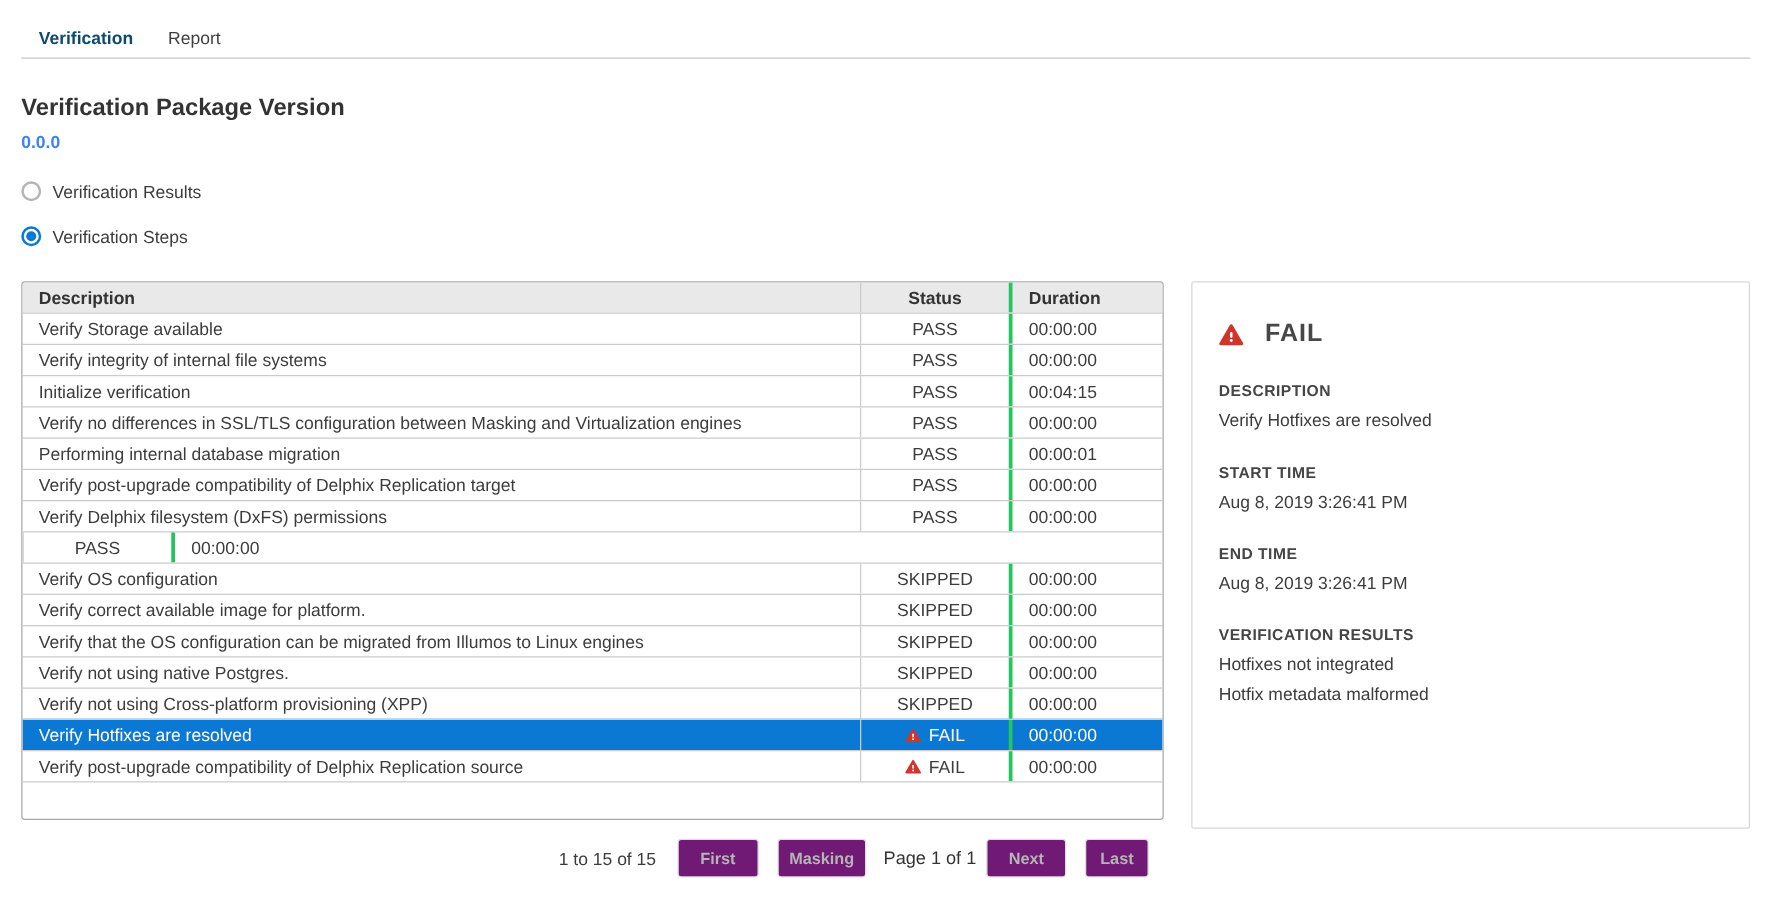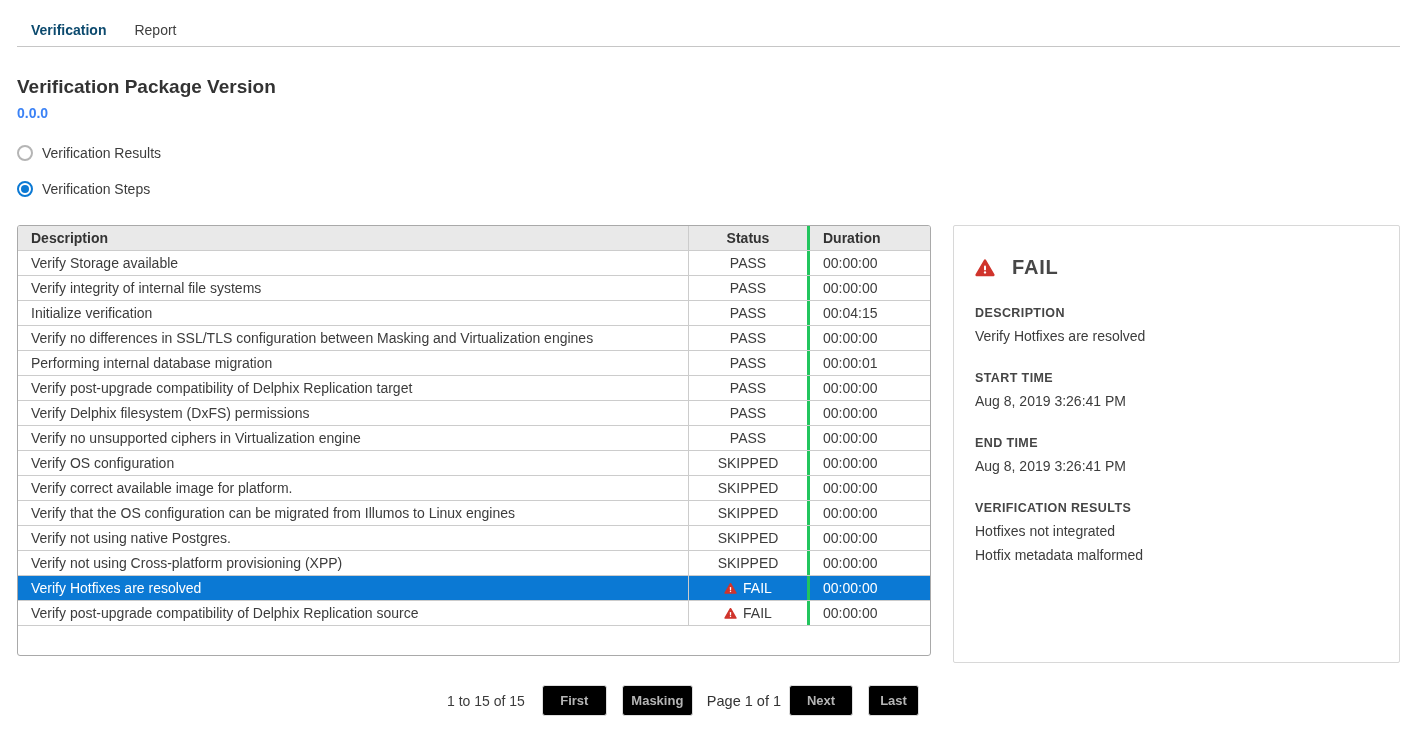--- a/index.html
+++ b/index.html
@@ -67,27 +67,27 @@
   .t-header .t-cell { border-bottom: 0; }
   .t-cell { display: flex; align-items: center; font-size: 14px; overflow: hidden; white-space: nowrap; }
   .c-desc { flex: 1 1 auto; padding-left: 13px; }
   .c-status { width: 122px; flex: 0 0 auto; justify-content: center; border-left: 1px solid #cccccc; border-right: 3px solid #22c55e; }
   .c-dur { width: 120px; flex: 0 0 auto; padding-left: 13px; }
   .t-row.selected { background: var(--accent); color: #ffffff; }
   .t-filler { flex: 1 1 auto; border-top: 1px solid #cccccc; }
   .warn-icon { display: inline-flex; margin-right: 6px; }
 
   
-  .pagination { margin-top: 29px; display: flex; align-items: center; margin-left: 430px; }
+  .pagination { margin-top: 15px; display: flex; align-items: center; margin-left: 430px; }
   .pag-range { font-size: 14px; color: #3c3c3c; margin-right: 17px; }
   .pag-btn {
     font-family: "Liberation Sans", sans-serif;
     font-size: 13px; font-weight: bold;
     color: #b5b5b5;
-    background: #000000;
+    background: #701a75;
     border: 1px solid #dedede;
     border-radius: 3px;
     padding: 7px 0;
     text-align: center;
     margin-right: 15px;
     cursor: default;
   }
   .pag-btn.b-first { width: 65px; }
   .pag-btn.b-prev { width: 71px; }
   .pag-btn.b-next { width: 64px; }
@@ -188,21 +188,20 @@
                 <span>PASS</span>
               </div>
               <div class="t-cell c-dur">00:00:00</div>
             </div><div class="t-row">
               <div class="t-cell c-desc">Verify Delphix filesystem (DxFS) permissions</div>
               <div class="t-cell c-status">
                 <span>PASS</span>
               </div>
               <div class="t-cell c-dur">00:00:00</div>
             </div><div class="t-row">
-              <div class="t-cell c-desc">Verify no unsupported ciphers in Virtualization engine</div>
               <div class="t-cell c-status">
                 <span>PASS</span>
               </div>
               <div class="t-cell c-dur">00:00:00</div>
             </div><div class="t-row">
               <div class="t-cell c-desc">Verify OS configuration</div>
               <div class="t-cell c-status">
                 <span>SKIPPED</span>
               </div>
               <div class="t-cell c-dur">00:00:00</div>

